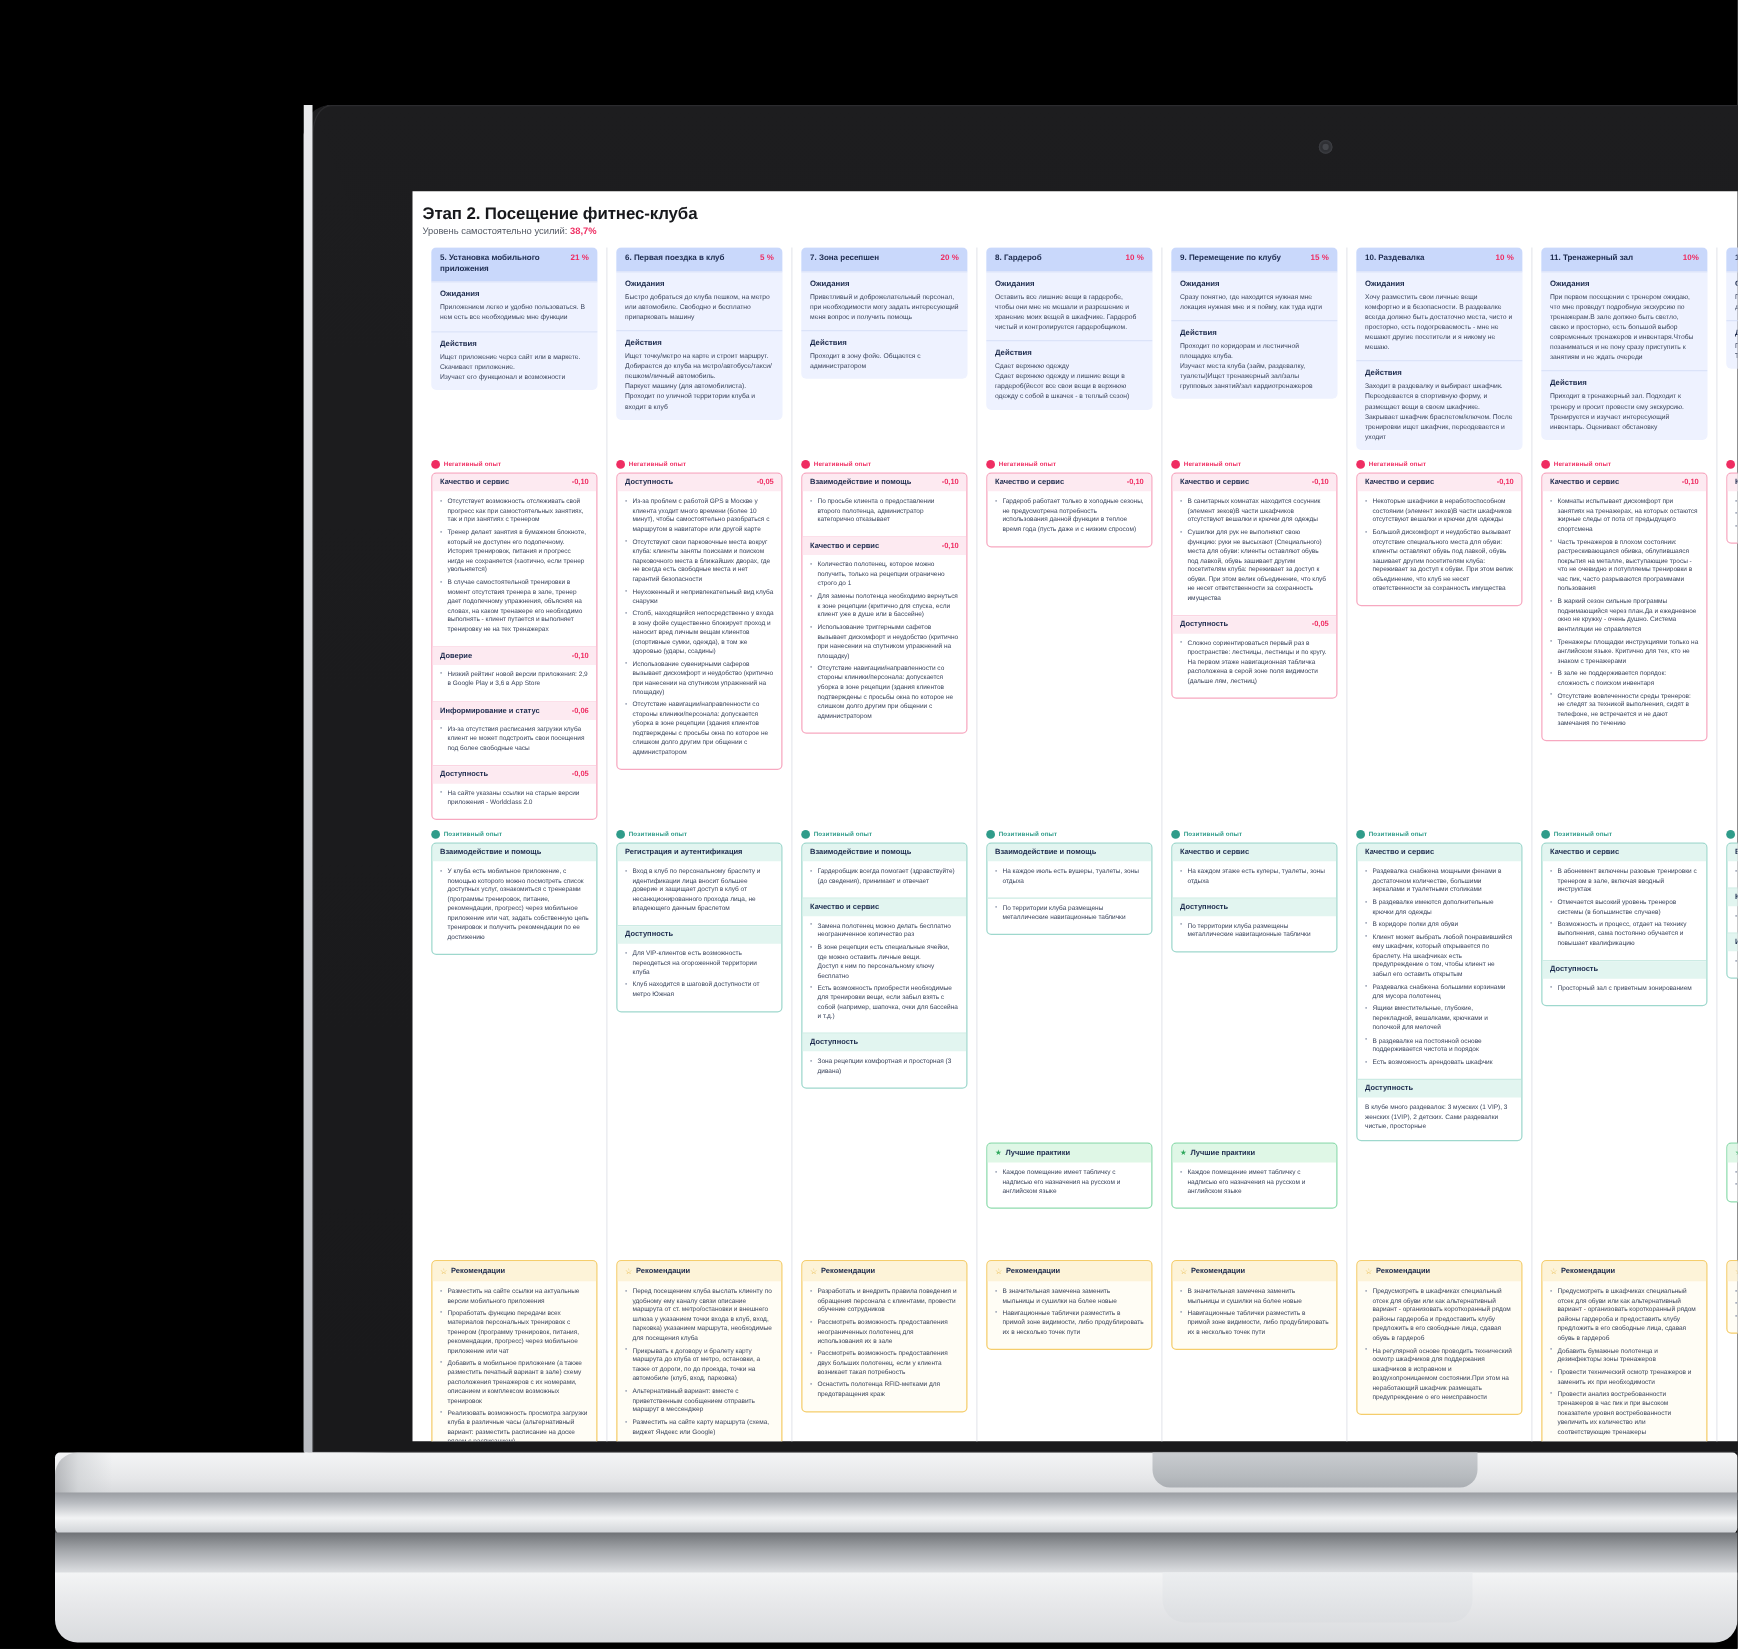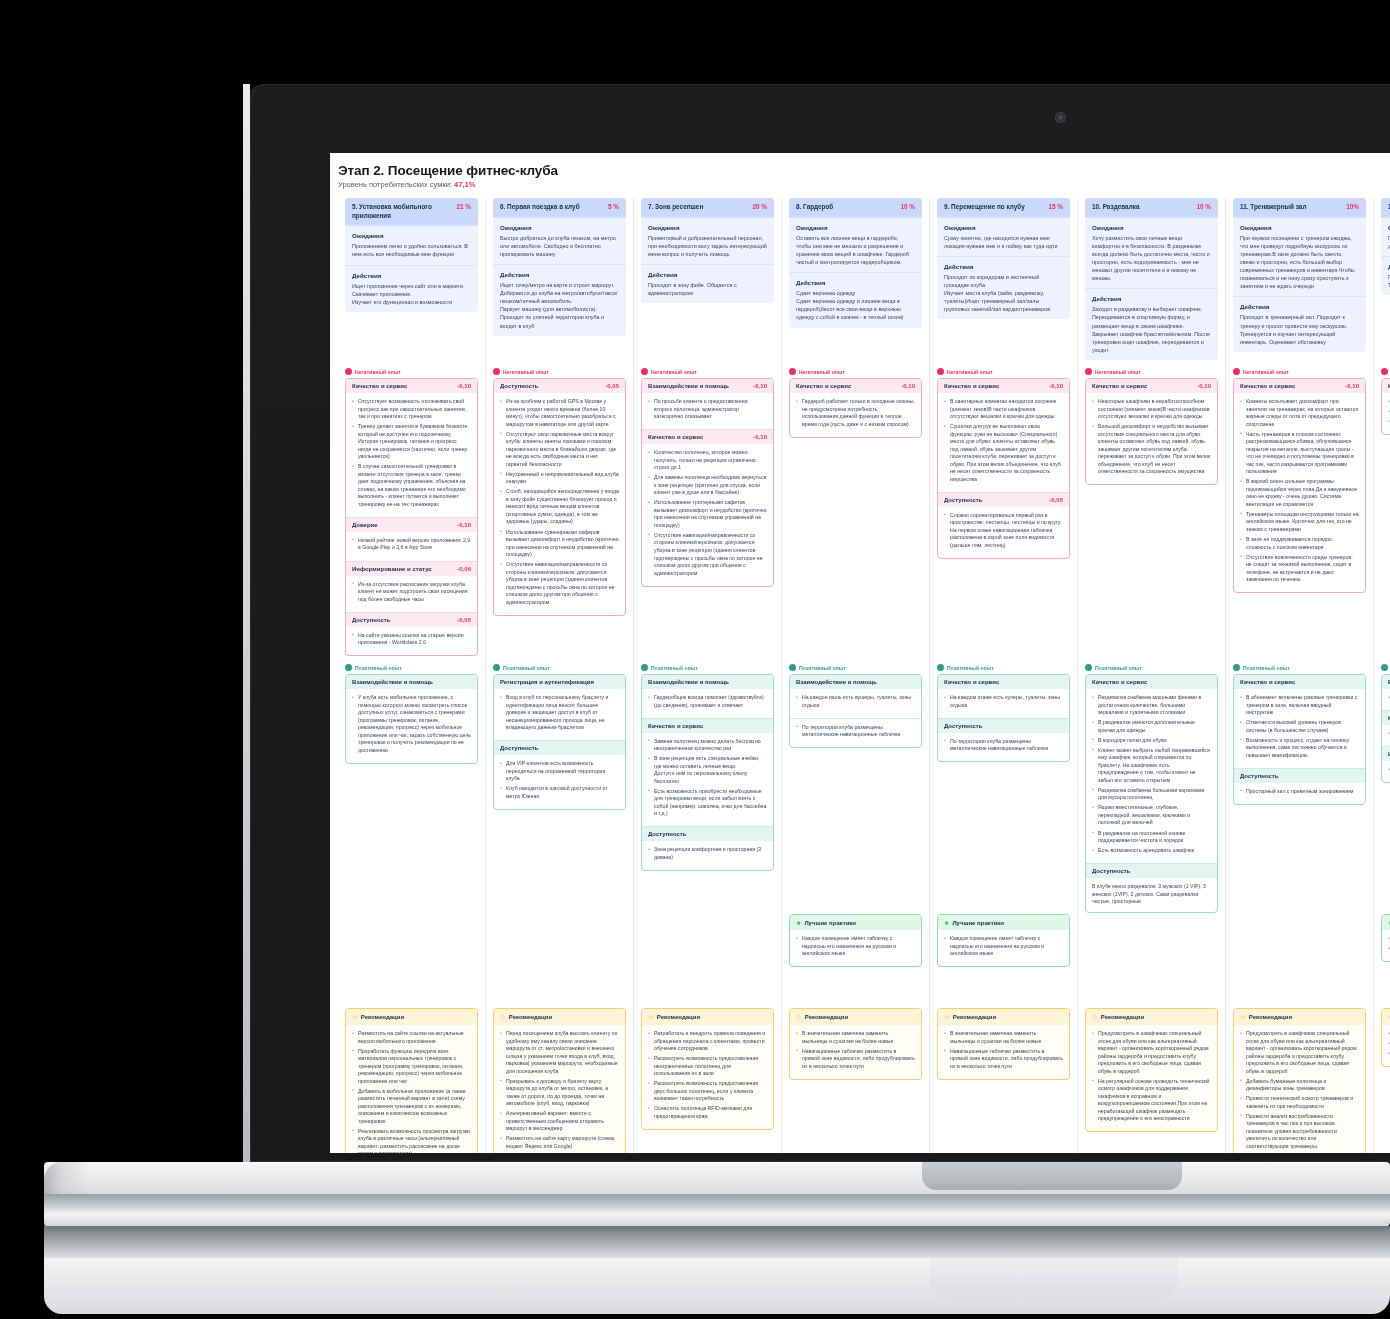--- a/index.html
+++ b/index.html
@@ -151,22 +151,22 @@
   <div id="laptop-lid"></div>
   <div id="camera">
       <div id="camera-dot"></div>
     </div>
 
   <div id="screen">
     <div class="doc">
 
       <div class="doc-title">Этап 2. Посещение фитнес-клуба</div>
       <div class="doc-sub">
-        <span>Уровень потребительских сумки:</span>
-        <b>47,1%</b>
+        <span>Уровень самостоятельно усилий:</span>
+        <b>38,7%</b>
       </div>
 
       <div class="board" id="board">
 
       <div class="col">
             <div class="lane lane-stage" style="height: 162px;">
               <div class="stage-card">
                 <div class="stage-head">
                   <div class="stage-name">5. Установка мобильного приложения</div>
                   <div class="stage-pct">21 %</div>

